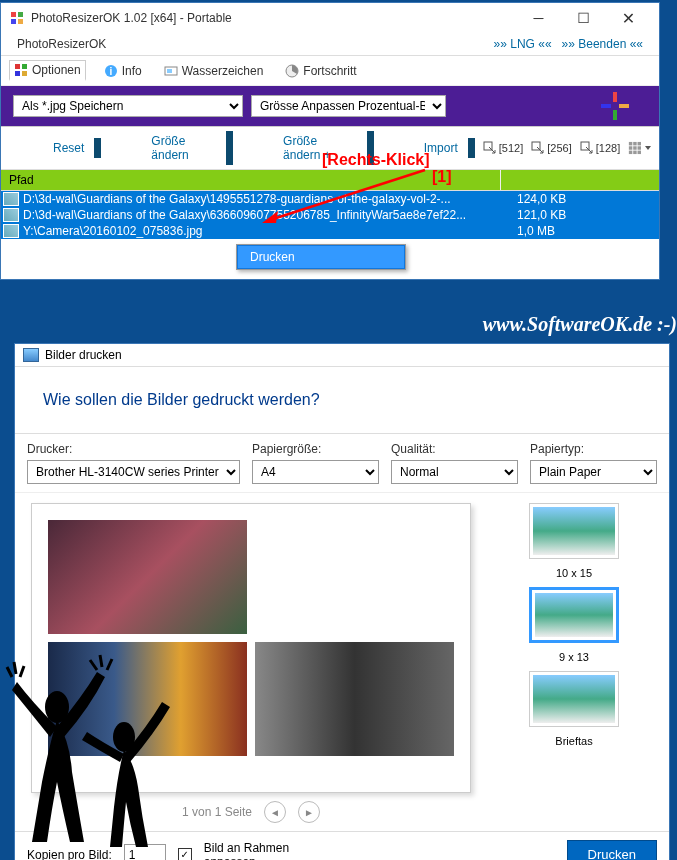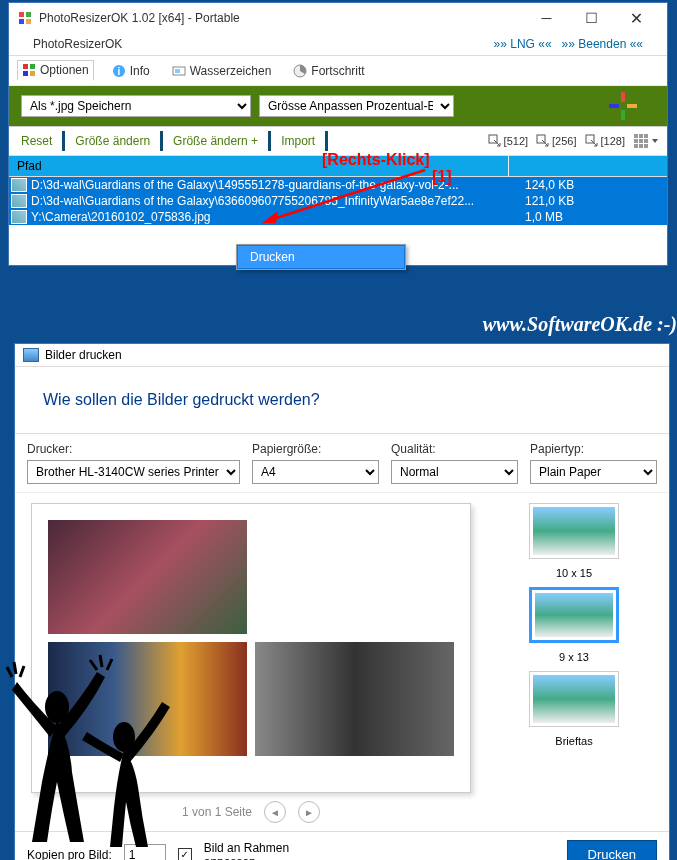--- a/index.html
+++ b/index.html
@@ -1,45 +1,45 @@
 <!DOCTYPE html>
 <html><head>
 <meta charset="utf-8">
 <style>
 * { box-sizing: border-box; margin: 0; padding: 0; font-family: 'Segoe UI', Tahoma, sans-serif; }
 body { width: 677px; height: 860px; background: #0b4d8f; position: relative; overflow: hidden; }
 
 
 .window { background: #fff; border: 1px solid #3a76b5; }
-.win1 { position: absolute; top: 2px; left: 8px; width: 660px; }
+.win1 { position: absolute; top: 2px; left: 0; width: 660px; }
 .titlebar { display: flex; align-items: center; height: 30px; padding: 0 8px; }
 .titlebar .app-icon { width: 16px; height: 16px; margin-right: 6px; }
 .titlebar .title { flex: 1; font-size: 12px; color: #333; }
 .winbtns { display: flex; }
 .winbtn { width: 45px; height: 30px; display: flex; align-items: center; justify-content: center; font-size: 14px; color: #333; }
 .winbtn.close { font-size: 16px; }
-.menubar { display: flex; align-items: center; padding: 2px 24px; height: 22px; font-size: 12px; color: #333; }
+.menubar { display: flex; align-items: center; padding: 2px 16px; height: 22px; font-size: 12px; color: #333; }
 .menubar .mtitle { flex: 1; }
 .menubar .mlink { margin-left: 10px; color: #0369a1; }
 .tabbar { display: flex; align-items: center; padding: 4px 8px; gap: 14px; font-size: 12px; border-top: 1px solid #ddd; }
 .tab { display: flex; align-items: flex-end; gap: 4px; padding: 2px 4px; color: #333; }
 .tab.active { border: 1px solid #ccc; border-bottom: 2px solid #fff; background: #fff; }
 .tabicon { width: 14px; height: 14px; display: inline-block; }
-.opt-row { display: flex; align-items: center; padding: 6px 12px; gap: 8px; background: #4d7c0f; border-top: 1px solid #eee; border-bottom: 1px solid #ccc; }
+.opt-row { display: flex; align-items: center; padding: 6px 12px; gap: 8px; background: #4c1d95; border-top: 1px solid #eee; border-bottom: 1px solid #ccc; }
 .select { border: 1px solid #aaa; background: #fff; font-size: 12px; padding: 2px 4px; height: 22px; }
 .sel1 { width: 230px; }
 .sel2 { width: 195px; }
 .bigicon { width: 28px; height: 28px; margin-left: auto; margin-right: 18px; }
 .toolbar2 { display: flex; align-items: center; padding: 4px 8px; gap: 0; font-size: 12px; border-bottom: 1px solid #ddd; }
-.tbtn { padding: 3px 10px; border-right: 3px solid #0c4a6e; color: #4d7c0f; }
+.tbtn { padding: 3px 10px; border-right: 7px solid #0c4a6e; color: #0369a1; margin-left: 40px; }
 .tbtn:first-child { padding-left: 4px; }
 .sizebtn { display: flex; align-items: center; gap: 2px; margin-left: 8px; font-size: 11px; color: #333; }
 .spacer { flex: 1; }
 .gridicon { width: 16px; height: 16px; margin-left: 8px; }
-.listhead { display: flex; font-size: 12px; background: #0ea5e9; border-bottom: 1px solid #ddd; }
+.listhead { display: flex; font-size: 12px; background: #84cc16; border-bottom: 1px solid #ddd; }
 .listhead .col { padding: 3px 8px; border-right: 1px solid #eee; }
 .col-path { width: 500px; }
 .col-size { flex: 1; }
 .listbody { background: #fff; }
 .row { display: flex; align-items: center; font-size: 12px; padding: 1px 2px; }
 .row.sel { background: #0178d7; color: #fff; }
 .row .icon { width: 16px; height: 14px; margin-right: 4px; background: linear-gradient(45deg,#6ab,#9cd); border: 1px solid #fff; }
 .row .path { width: 490px; white-space: nowrap; overflow: hidden; text-overflow: ellipsis; }
 .row .size { flex: 1; padding-left: 4px; }
 .listpad { height: 40px; background: #fff; }

